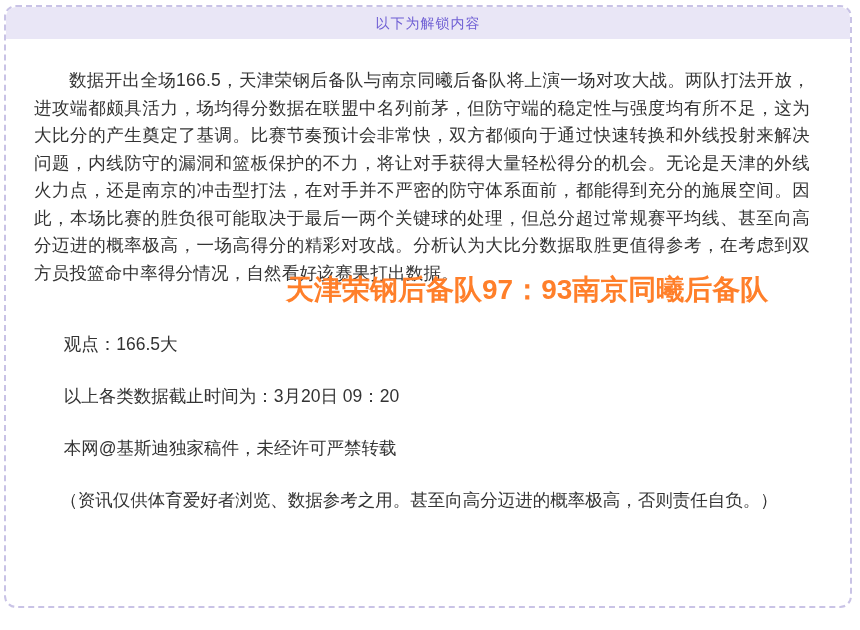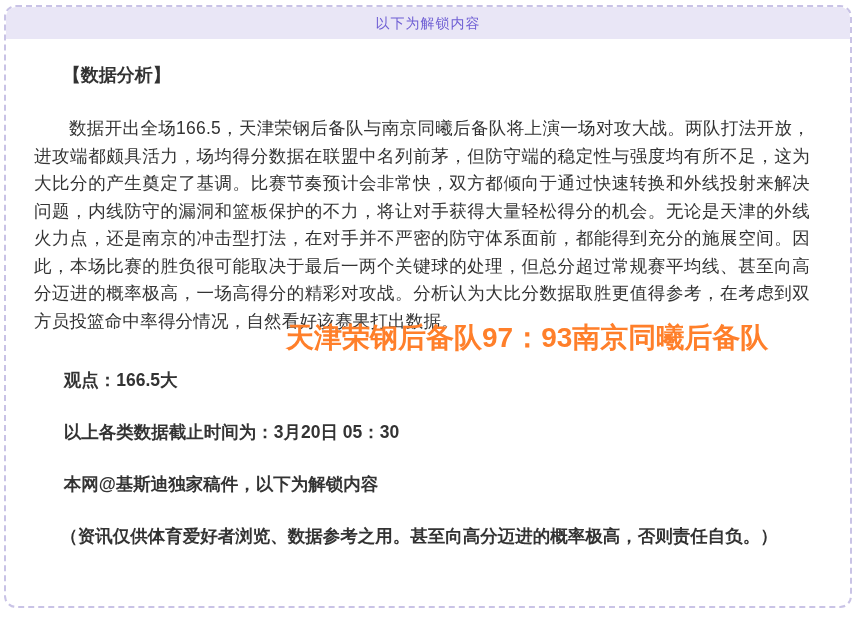--- a/index.html
+++ b/index.html
@@ -57,51 +57,49 @@
   }
   .score-prediction {
     margin: -14px 0 0 252px;
     font-size: 28px;
     line-height: 34px;
     font-weight: bold;
     color: #ff7f2a;
     white-space: nowrap;
   }
   .plain-line {
-    margin: 12px 0 0 0;
+    margin: 24px 0 0 0;
     line-height: 26px;
     text-indent: 1.7em;
-    font-weight: bold;
   }
   .plain-line + .plain-line {
     margin-top: 26px;
   }
   .disclaimer {
     text-indent: 1.5em;
   }
 </style>
 </head>
 <body>
 
 <div class="stage">
   <div class="unlock-box">
 
     <div class="unlock-header">以下为解锁内容</div>
 
     <div class="article">
 
-      <div class="section-title">【数据分析】</div>
 
       <p class="analysis">数据开出全场166.5，天津荣钢后备队与南京同曦后备队将上演一场对攻大战。两队打法开放，进攻端都颇具活力，场均得分数据在联盟中名列前茅，但防守端的稳定性与强度均有所不足，这为大比分的产生奠定了基调。比赛节奏预计会非常快，双方都倾向于通过快速转换和外线投射来解决问题，内线防守的漏洞和篮板保护的不力，将让对手获得大量轻松得分的机会。无论是天津的外线火力点，还是南京的冲击型打法，在对手并不严密的防守体系面前，都能得到充分的施展空间。因此，本场比赛的胜负很可能取决于最后一两个关键球的处理，但总分超过常规赛平均线、甚至向高分迈进的概率极高，一场高得分的精彩对攻战。分析认为大比分数据取胜更值得参考，在考虑到双方员投篮命中率得分情况，自然看好该赛果打出数据。</p>
 
       <div class="score-prediction">天津荣钢后备队97：93南京同曦后备队</div>
 
       <div class="plain-line">观点：166.5大</div>
 
-      <div class="plain-line">以上各类数据截止时间为：3月20日 05：30</div>
+      <div class="plain-line">以上各类数据截止时间为：3月20日 09：20</div>
 
-      <div class="plain-line">本网@基斯迪独家稿件，以下为解锁内容</div>
+      <div class="plain-line">本网@基斯迪独家稿件，未经许可严禁转载</div>
 
       <div class="plain-line disclaimer">（资讯仅供体育爱好者浏览、数据参考之用。甚至向高分迈进的概率极高，否则责任自负。）</div>
 
     </div>
   </div>
 </div>
 
 </body></html>

